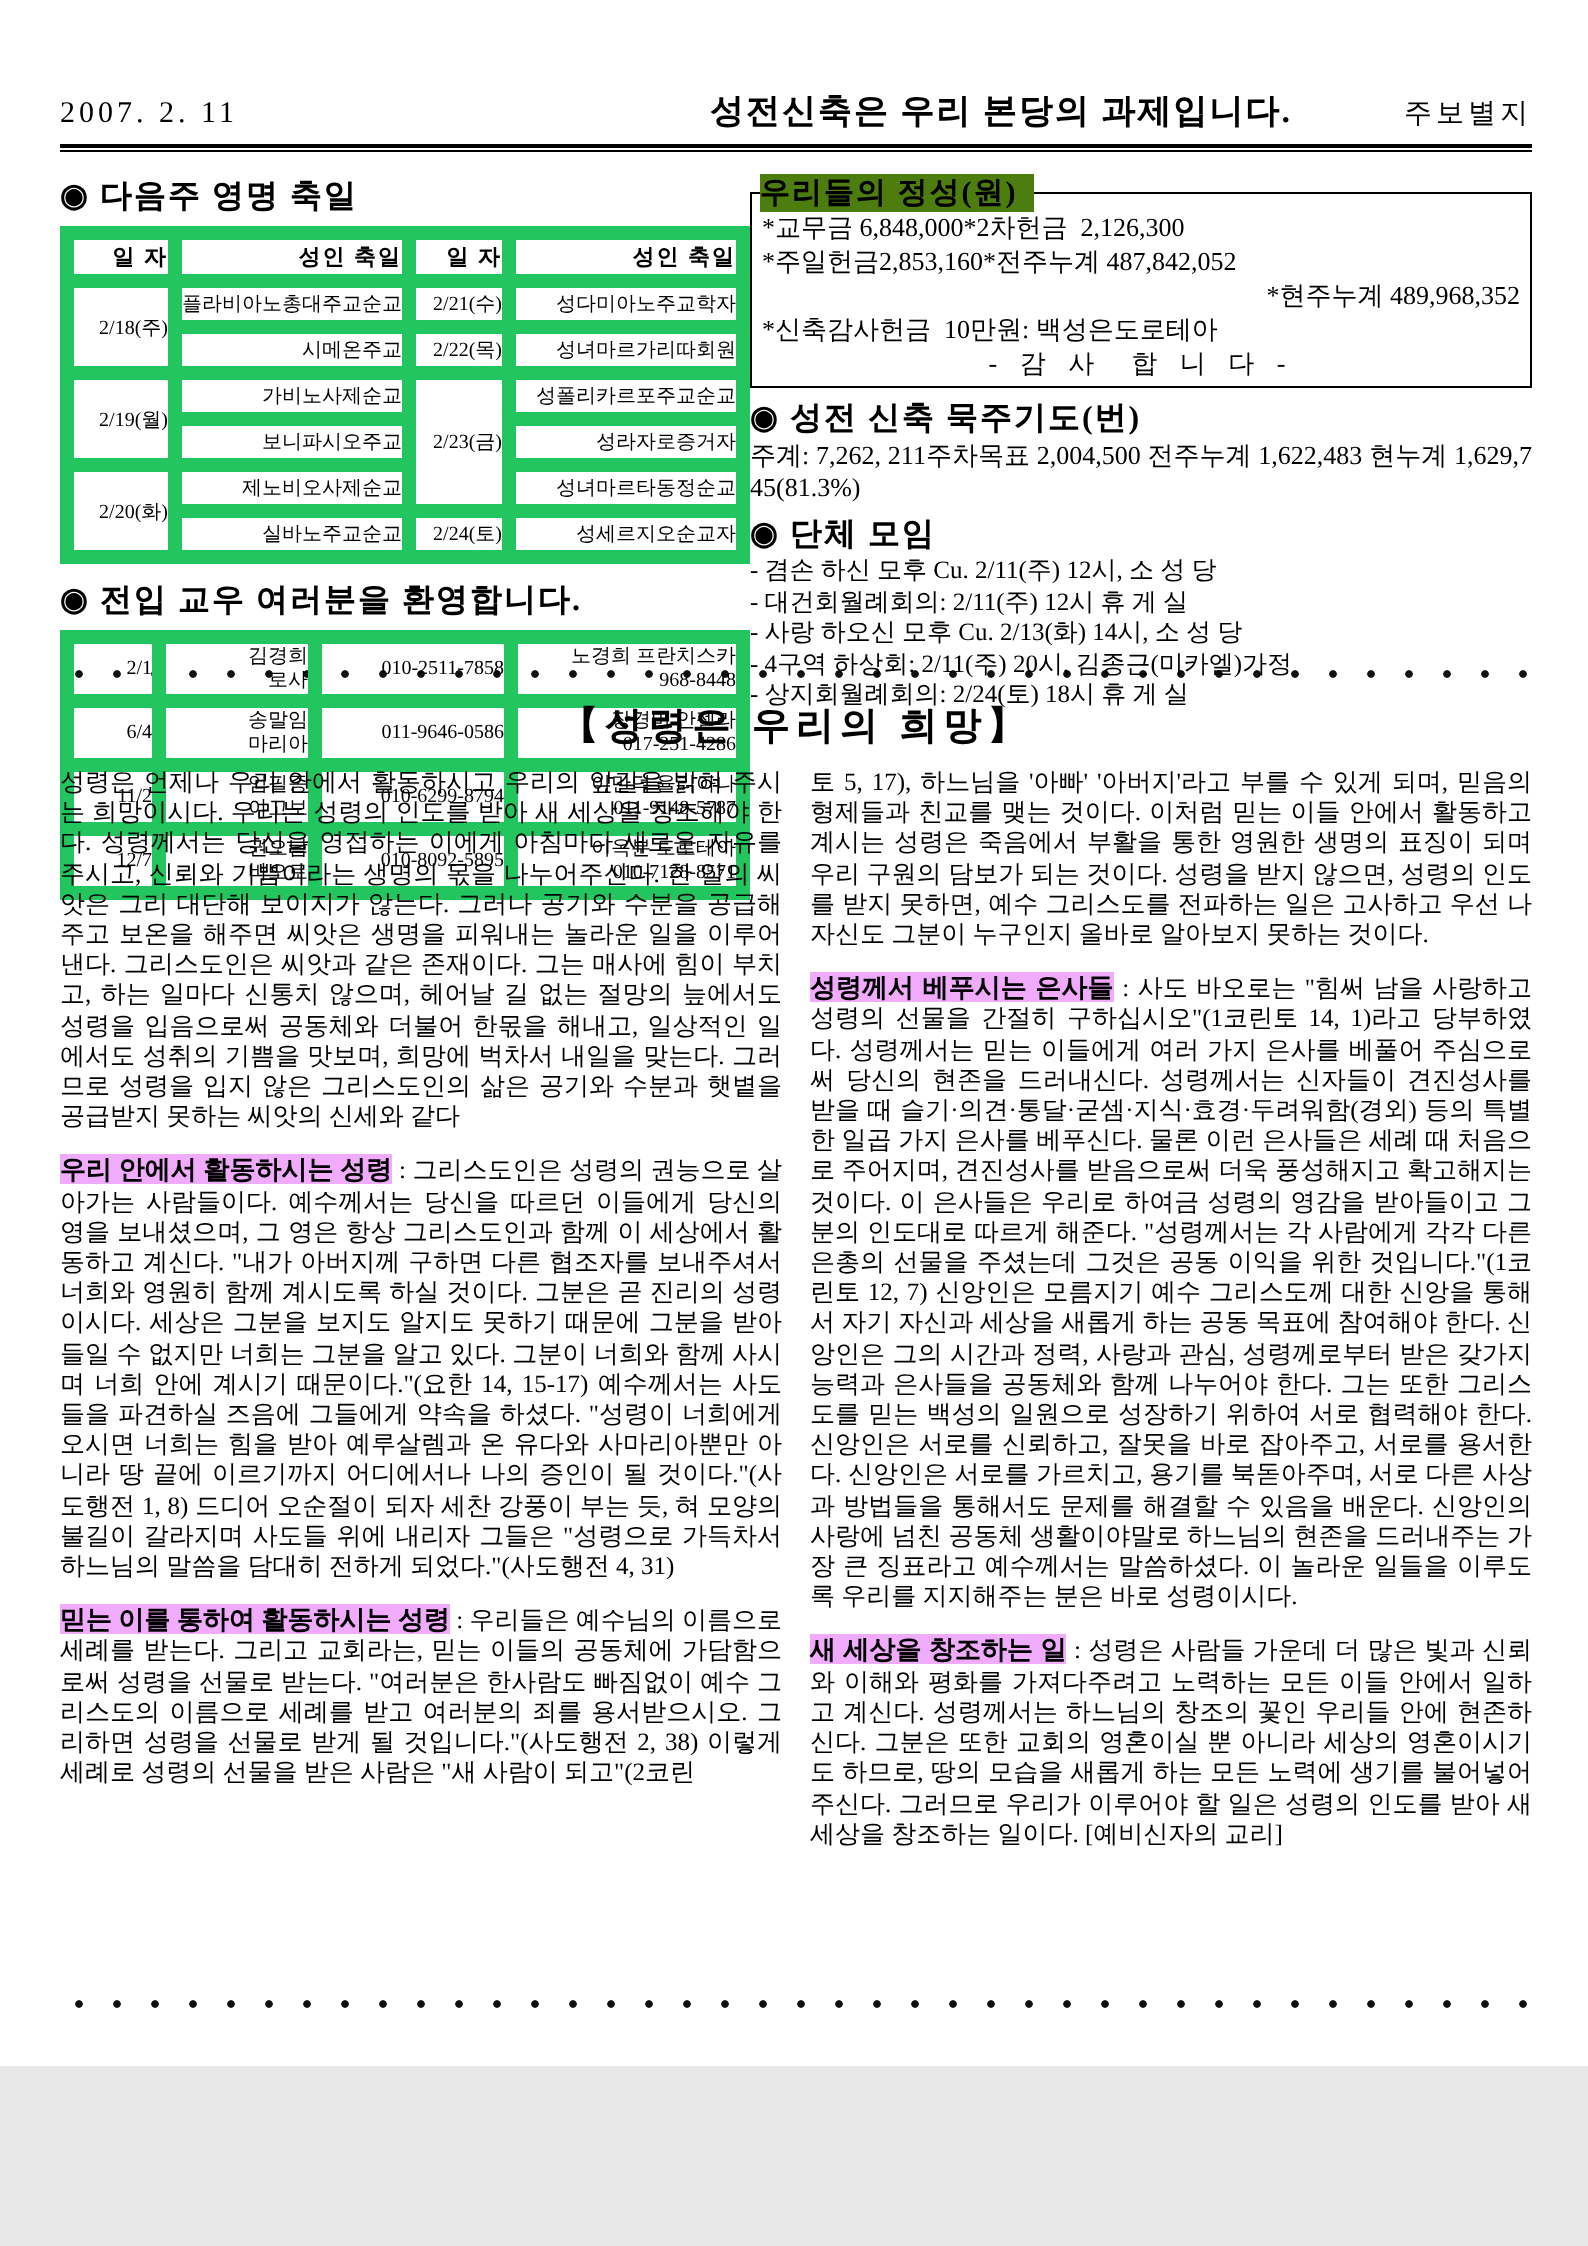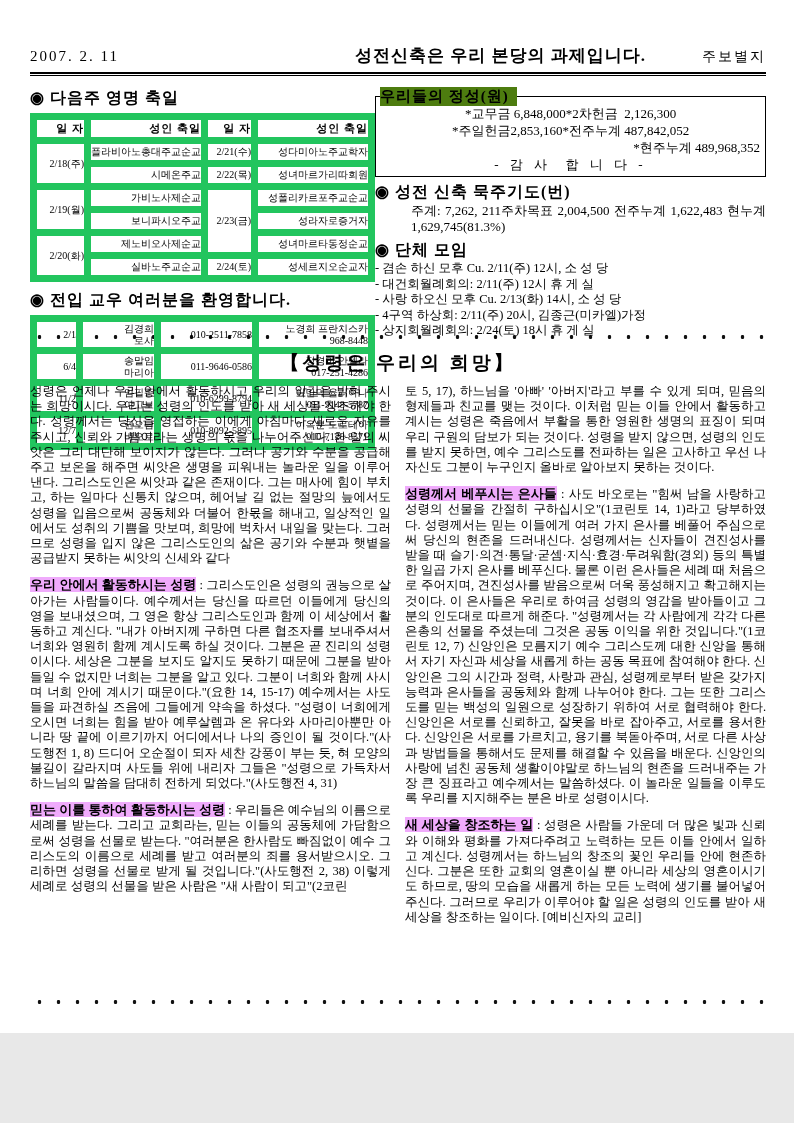--- a/index.html
+++ b/index.html
@@ -35,27 +35,27 @@
   .welcome col.c-phone { width:98px; }
   .welcome td { padding:1px 0; }
   .cell-2line { line-height:1.15; }
   .cell-2line div { font-size:10px; }
   .welcome-heading { margin-top:8px; }
 
   
   .off-box { border:1px solid #000; position:relative; margin-top:10px; padding:8px 5px 3px; }
   .off-title { position:absolute; top:-10px; left:4px; background:#4d7c0f; font-weight:bold;
                font-size:15px; letter-spacing:1px; padding-right:8px; }
-  .off-line { display:flex; justify-content:center; font-size:13px; line-height:17px;
+  .off-line { display:flex; justify-content:flex-start; font-size:13px; line-height:17px;
               white-space:pre-wrap; }
   .off-line.right { justify-content:flex-end; }
   .off-line.center { justify-content:center; letter-spacing:4px; }
 
   .rosary-heading, .groups-heading { font-weight:bold; font-size:16px; letter-spacing:1px; margin-top:5px; }
-  .rosary-text { font-size:13px; line-height:16px; text-align:justify; word-break:break-all;margin-left:36px; }
+  .rosary-text { font-size:13px; line-height:16px; text-align:justify; word-break:break-all; }
   .group-item { font-size:12.5px; line-height:15.5px; white-space:pre-wrap; }
 
   
   .dotted { height:6px; margin-top:8px;
     background-image:radial-gradient(circle, #111 1.7px, transparent 2.1px);
     background-size:19px 6px; background-repeat:repeat-x; background-position:0 center; }
   .dotted.bottom { position:absolute; left:30px; right:28px; bottom:28px; margin-top:0; }
 
   
   .article-title { text-align:center; font-weight:bold; font-size:19px; letter-spacing:3px; margin:10px 0 8px; }
@@ -195,20 +195,23 @@
         <div class="off-line">
           <span>*교무금 6,848,000</span>
           <span>*2차헌금  2,126,300</span>
         </div>
         <div class="off-line">
           <span>*주일헌금2,853,160</span>
           <span>*전주누계 487,842,052</span>
         </div>
         <div class="off-line right">
           <span>*현주누계 489,968,352</span>
+        </div>
+        <div class="off-line">
+          <span>*신축감사헌금  10만원: 백성은도로테아</span>
         </div>
         <div class="off-line center">- 감 사  합 니 다 -</div>
       </div>
 
       <div class="rosary-heading">◉ 성전 신축 묵주기도(번)</div>
       <div class="rosary-text">주계: 7,262, 211주차목표 2,004,500 전주누계 1,622,483 현누계 1,629,745(81.3%)</div>
 
       <div class="groups-heading">◉ 단체 모임</div>
       <div class="group-item">- 겸손 하신 모후 Cu. 2/11(주) 12시, 소 성 당</div>
       <div class="group-item">- 대건회월례회의: 2/11(주) 12시 휴 게 실</div>

